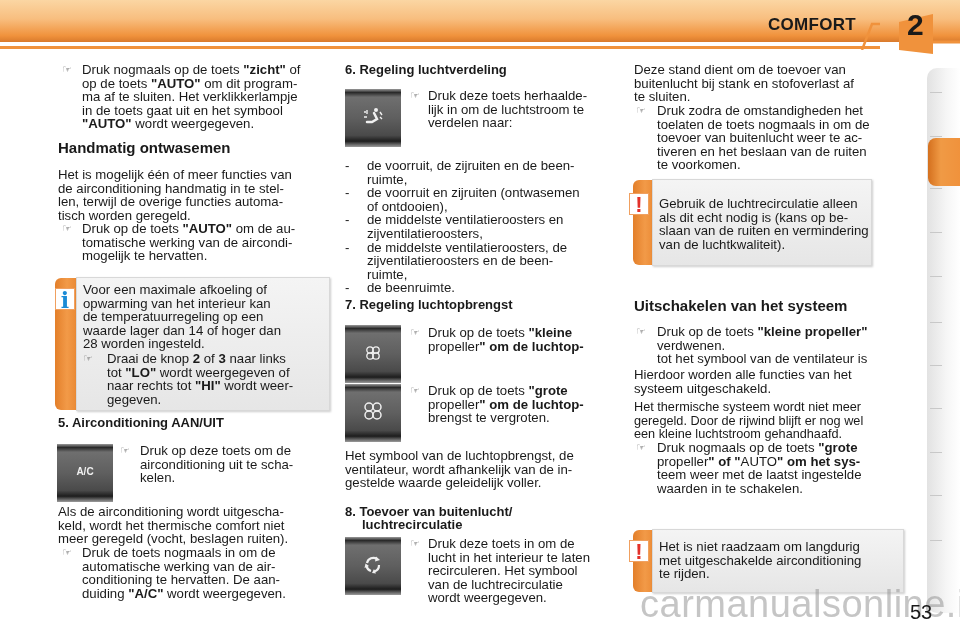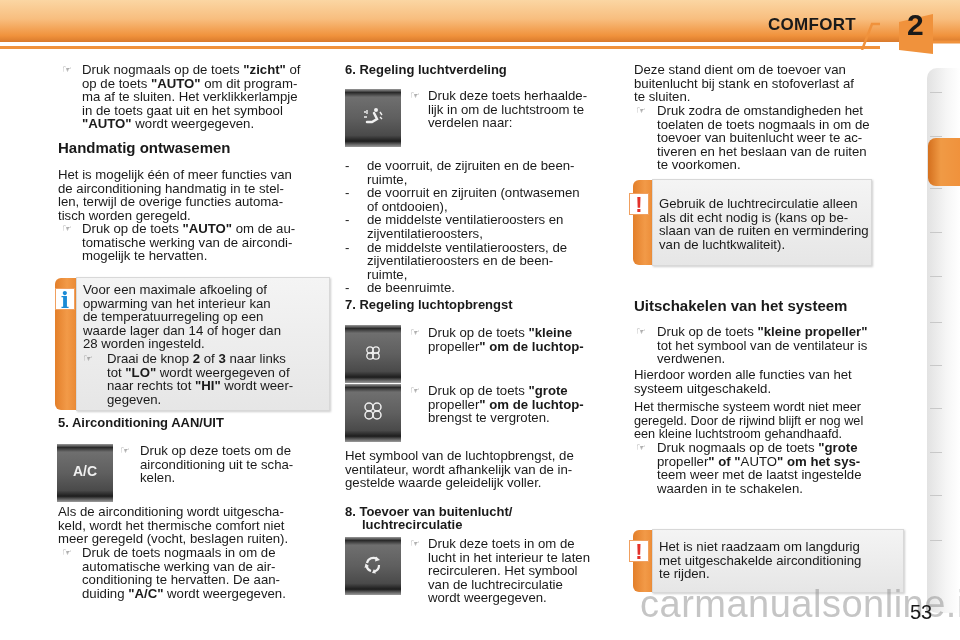--- a/index.html
+++ b/index.html
@@ -126,21 +126,21 @@
       <div>naar rechts tot <b>"HI"</b> wordt weer-</div>
       <div>gegeven.</div>
     </div>
   </div>
 </div>
 <div class="note-icon info" style="left:55px;top:288px">i</div>
 
 <div class="h3" style="left:58px;top:416px">5. Airconditioning AAN/UIT</div>
 
 <div class="btnimg" style="left:57px;top:444px">
-  <span style="top:21px;font-size:14px">A/C</span>
+  <span style="top:21px;font-size:10px">A/C</span>
 </div>
 
 <div class="bullet" style="left:120px;top:444px;width:210px">
   <span class="hand">☞</span>
   <div class="txt" style="left:20px;width:190px">
     <div>Druk op deze toets om de</div>
     <div>airconditioning uit te scha-</div>
     <div>kelen.</div>
   </div>
 </div>
@@ -310,22 +310,22 @@
   </div>
 </div>
 <div class="note-icon warn" style="left:629px;top:193px">!</div>
 
 <div class="h2" style="left:634px;top:299px">Uitschakelen van het systeem</div>
 
 <div class="bullet" style="left:636px;top:325px;width:268px">
   <span class="hand">☞</span>
   <div class="txt" style="left:21px;width:247px">
     <div>Druk op de toets <b>"kleine <b>propeller"</b></b></div>
+    <div>verdwenen.</div>
     <div>tot het symbool van de ventilateur is</div>
-    <div>verdwenen.</div>
   </div>
 </div>
 
 <div class="p" style="left:634px;top:368px;width:270px">
   <div>Hierdoor worden alle functies van het</div>
   <div>systeem uitgeschakeld.</div>
 </div>
 
 <div class="p" style="left:634px;top:401px;width:270px;font-size:12.7px">
   <div>Het thermische systeem wordt niet meer</div>

